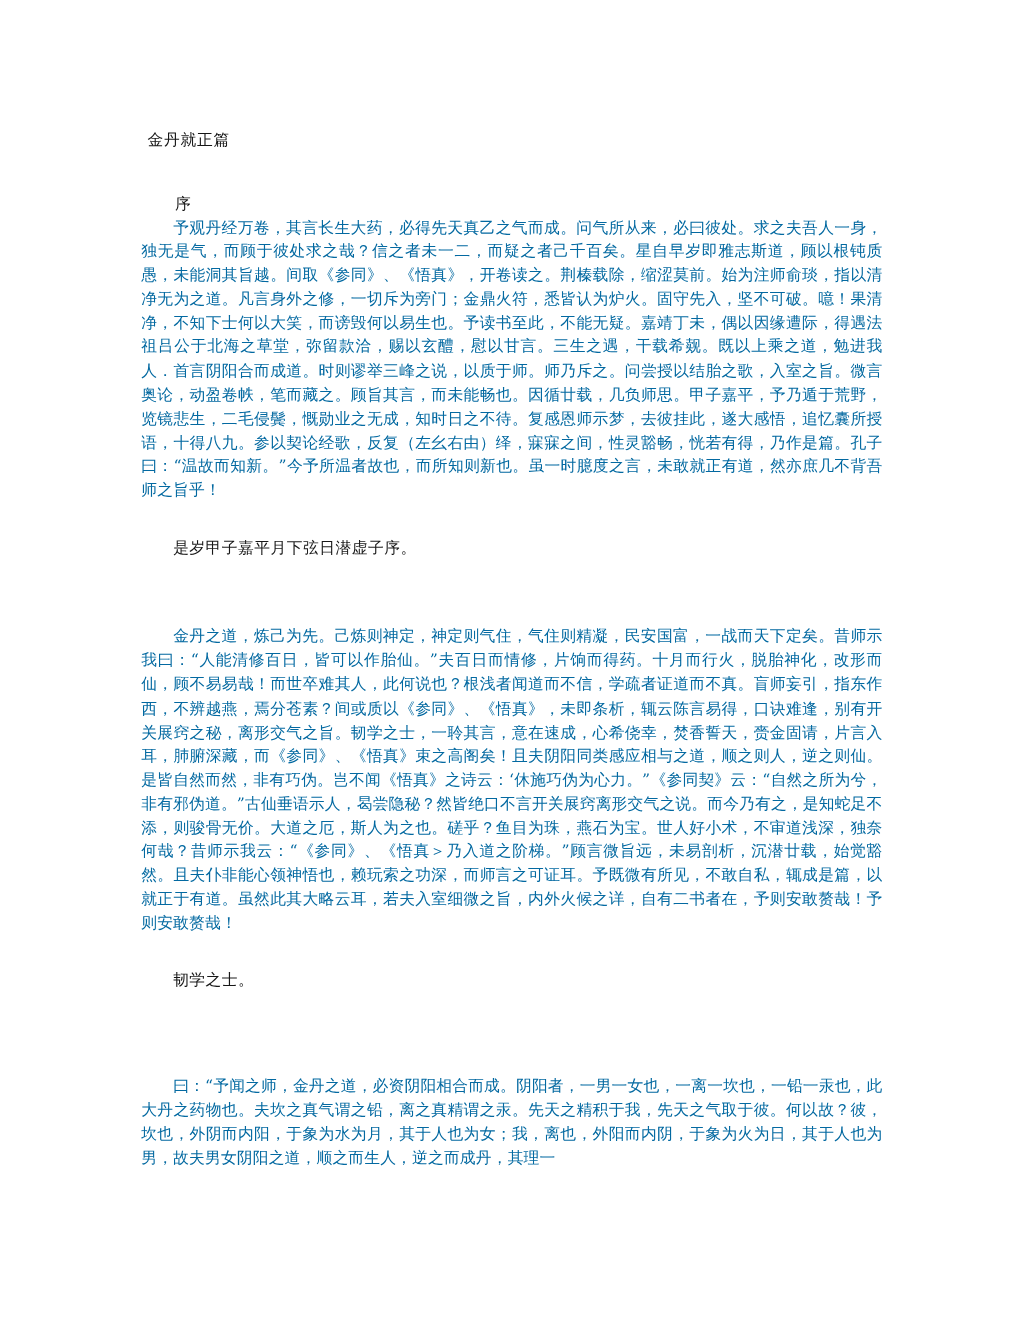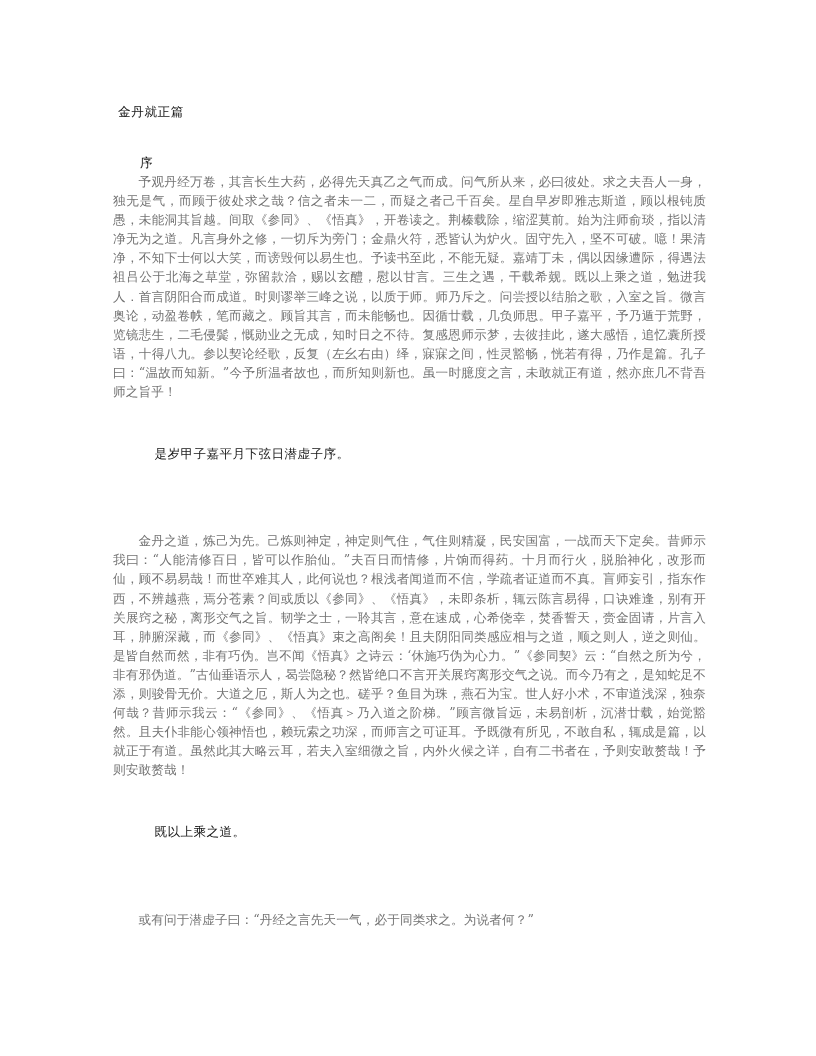--- a/index.html
+++ b/index.html
@@ -59,30 +59,30 @@
   }
 
   p.para {
     margin: 0;
     font-size: 12.6px;
     line-height: 19.1px;
     text-align: justify;
     text-justify: inter-character;
     text-indent: 25.5px;
     letter-spacing: 0.15px;
-    color: #737373;
+    color: #0369a1;
     word-break: break-all;
   }
 
   p.para.last-line-left {
     text-align-last: left;
   }
 
   .sig {
-    margin: 16px;
+    margin: 0;
     font-size: 12.6px;
     line-height: 19.1px;
     text-indent: 25.5px;
     letter-spacing: 0.4px;
     color: #171717;
   }
 
   .gap-sm { height: 13px; }
   .gap-md { height: 27px; }
   .gap-xl { height: 52px; }
@@ -105,24 +105,24 @@
 
     <p class="sig">是岁甲子嘉平月下弦日潜虚子序。</p>
 
     <div class="gap-xl"></div>
 
 
     <p class="para">金丹之道，炼己为先。己炼则神定，神定则气住，气住则精凝，民安国富，一战而天下定矣。昔师示我曰：“人能清修百日，皆可以作胎仙。”夫百日而情修，片饷而得药。十月而行火，脱胎神化，改形而仙，顾不易易哉！而世卒难其人，此何说也？根浅者闻道而不信，学疏者证道而不真。盲师妄引，指东作西，不辨越燕，焉分苍素？间或质以《参同》、《悟真》，未即条析，辄云陈言易得，口诀难逢，别有开关展窍之秘，离形交气之旨。韧学之士，一聆其言，意在速成，心希侥幸，焚香誓天，赍金固请，片言入耳，肺腑深藏，而《参同》、《悟真》束之高阁矣！且夫阴阳同类感应相与之道，顺之则人，逆之则仙。是皆自然而然，非有巧伪。岂不闻《悟真》之诗云：‘休施巧伪为心力。”《参同契》云：“自然之所为兮，非有邪伪道。”古仙垂语示人，曷尝隐秘？然皆绝口不言开关展窍离形交气之说。而今乃有之，是知蛇足不添，则骏骨无价。大道之厄，斯人为之也。磋乎？鱼目为珠，燕石为宝。世人好小术，不审道浅深，独奈何哉？昔师示我云：“《参同》、《悟真＞乃入道之阶梯。”顾言微旨远，未易剖析，沉潜廿载，始觉豁然。且夫仆非能心领神悟也，赖玩索之功深，而师言之可证耳。予既微有所见，不敢自私，辄成是篇，以就正于有道。虽然此其大略云耳，若夫入室细微之旨，内外火候之详，自有二书者在，予则安敢赘哉！予则安敢赘哉！</p>
 
     <div class="gap-md"></div>
 
-    <p class="sig">既以上乘之道。</p>
+    <p class="sig">韧学之士。</p>
 
     <div class="gap-xl"></div>
 
 
-    <p class="para last-line-left">或有问于潜虚子曰：“丹经之言先天一气，必于同类求之。为说者何？”</p>
 
     <div class="gap-sm"></div>
 
+    <p class="para">曰：“予闻之师，金丹之道，必资阴阳相合而成。阴阳者，一男一女也，一离一坎也，一铅一汞也，此大丹之药物也。夫坎之真气谓之铅，离之真精谓之汞。先天之精积于我，先天之气取于彼。何以故？彼，坎也，外阴而内阳，于象为水为月，其于人也为女；我，离也，外阳而内阴，于象为火为日，其于人也为男，故夫男女阴阳之道，顺之而生人，逆之而成丹，其理一</p>
 
   </div>
 </div>
 
 </body></html>

